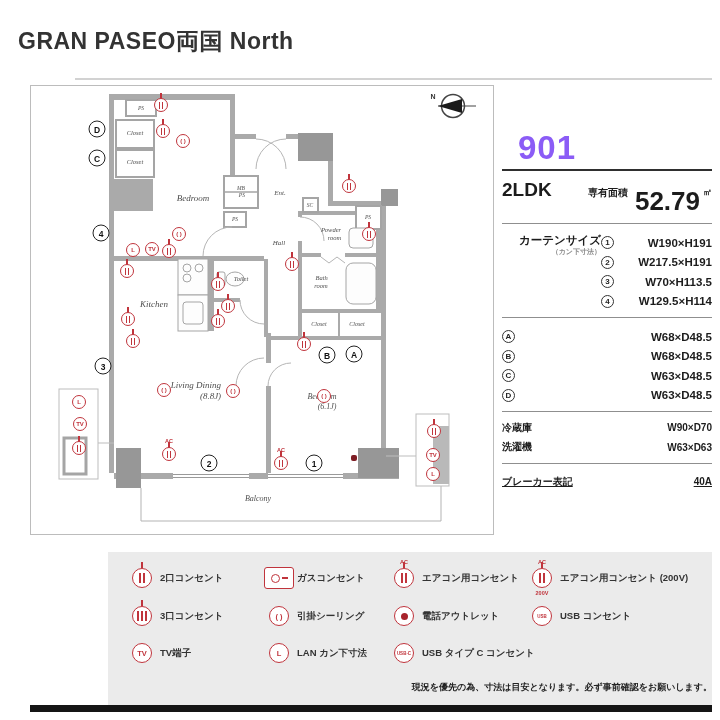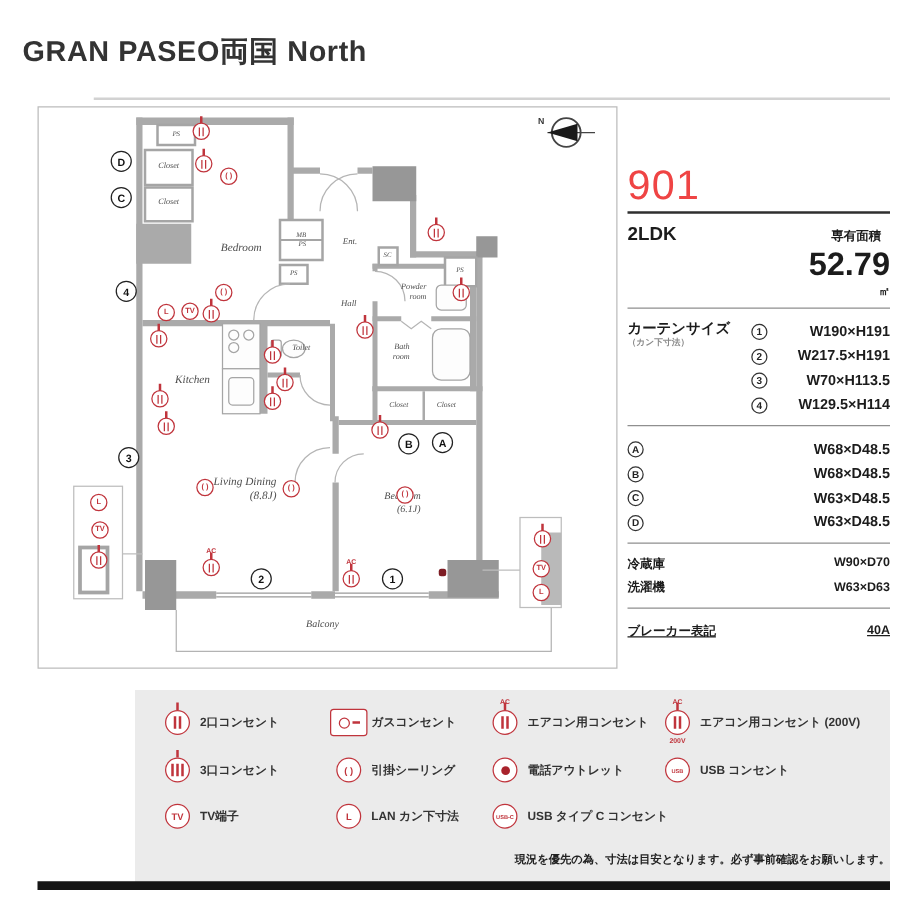--- a/index.html
+++ b/index.html
@@ -29,31 +29,31 @@
   .sym-ac{position:absolute;top:-8px;left:0;right:0;text-align:center;font-size:5.5px;font-weight:bold;line-height:5px;}
   .sym-200{position:absolute;bottom:-8px;left:0;right:0;text-align:center;font-size:5.5px;font-weight:bold;line-height:5px;}
   .sym-dot{width:5px;height:5px;border-radius:50%;background:#a8232c;}
   .sym-soliddot{position:absolute;inset:4px;background:#7e1d24;border-radius:2px;}
   .sym-gas{position:absolute;inset:-1px -5px;border:1.6px solid #c0343c;border-radius:3px;background:#fff;
            display:flex;align-items:center;justify-content:center;gap:2px;}
   .gas-circle{width:7px;height:7px;border:1.6px solid #c0343c;border-radius:50%;}
   .gas-bar{width:6px;height:2.5px;background:#c0343c;}
   
   .info{position:absolute;left:502px;top:130px;width:210px;}
-  .unit{font-size:33px;font-weight:normal;line-height:36px;letter-spacing:1px;color:#ef4444;}
+  .unit{font-size:33px;font-weight:bold;line-height:36px;letter-spacing:1px;color:#8b5cf6;margin-left:16px;}
   .rule-dark{border-top:2px solid #2f2f2f;margin-top:3px;}
   .rule{border-top:1px solid #8f8f8f;}
   .layout-row{display:flex;justify-content:space-between;align-items:baseline;padding:8px 0 6px;}
-  .layout-type{font-size:15px;font-weight:bold;}
-  .area-group{display:flex;align-items:flex-end;flex-direction:column;}
+  .layout-type{font-size:19px;font-weight:bold;}
+  .area-group{display:flex;align-items:flex-start;}
   .area-label{font-size:10px;font-weight:bold;margin-right:7px;}
   .area-value{font-size:26px;font-weight:bold;}
   .area-unit{font-size:9px;font-weight:bold;margin-left:3px;}
   .spec-section{display:flex;padding:9px 0 6px;}
-  .spec-label{flex:0 0 99px;font-size:11.5px;font-weight:bold;line-height:1.25;}
+  .spec-label{flex:0 0 99px;font-size:11.5px;font-weight:bold;line-height:1.25;text-align:right;}
   .spec-note{font-size:7px;color:#888;font-weight:bold;margin-top:1px;}
   .spec-rows{flex:1;}
   .spec-line{display:flex;justify-content:space-between;align-items:center;height:19.5px;}
   .mark{width:13px;height:13px;border:1px solid #333;border-radius:50%;font-size:8px;font-weight:bold;
         display:flex;align-items:center;justify-content:center;color:#222;box-sizing:border-box;}
   .val{font-size:11.5px;font-weight:bold;}
   .kv-block{padding:6px 0;}
   .kv{display:flex;justify-content:space-between;align-items:center;height:19.5px;font-size:10px;font-weight:bold;}
   .breaker-row{padding:8px 0;text-decoration:underline;}
   

